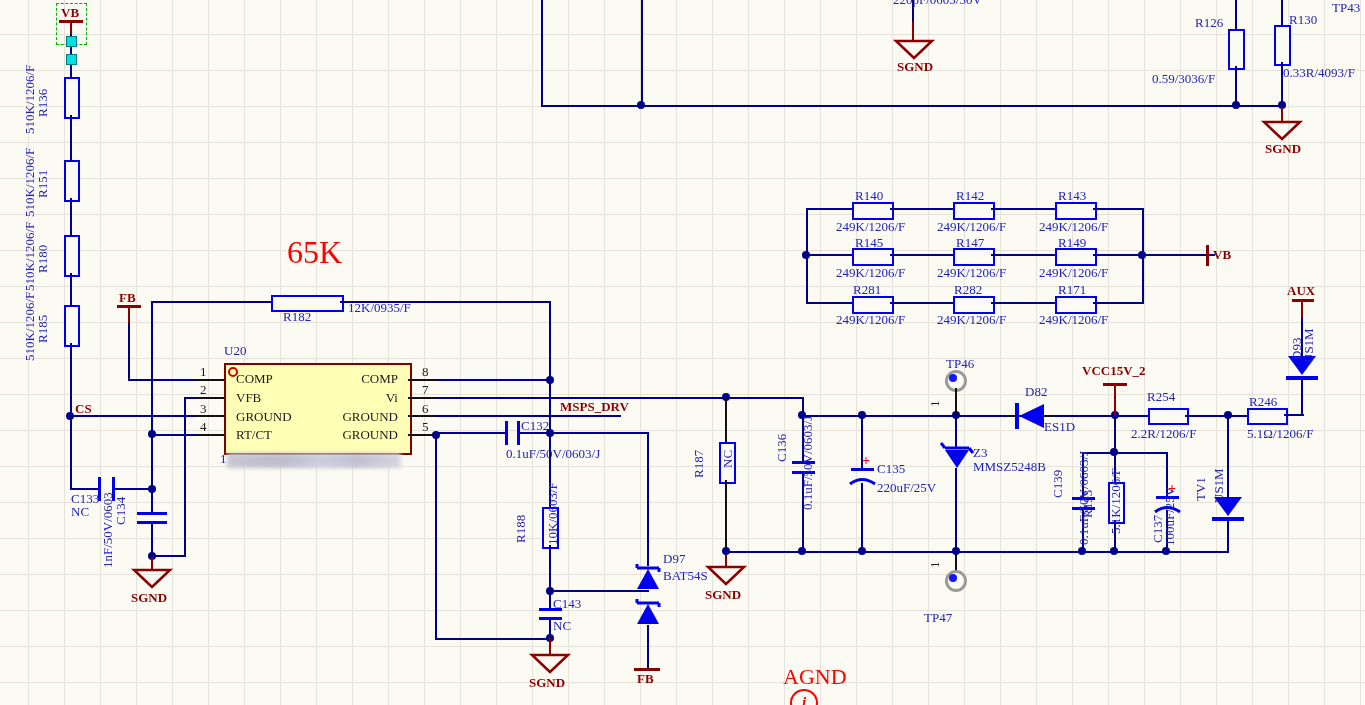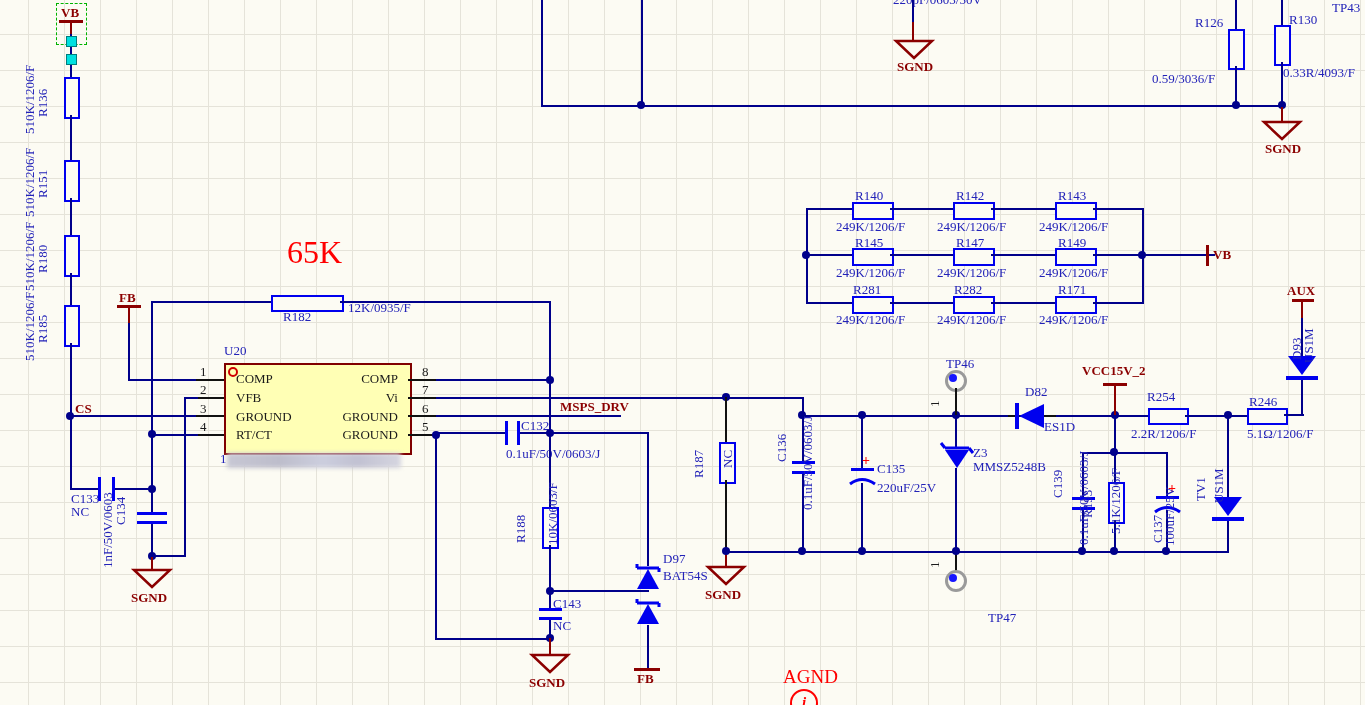--- a/index.html
+++ b/index.html
@@ -321,21 +321,21 @@
     <path d="M4,8 L28,8 M4,8 L0,3 M28,8 L32,13" stroke="#0000EE" stroke-width="3" fill="none"></path>
     <polygon points="4,10 28,10 16,28" fill="#0000EE"></polygon>
   </svg>
   <div class="wv" style="left:955px;top:468px;height:85px"></div>
   <div class="lbl" style="left:973px;top:446px">Z3</div>
   <div class="lbl" style="left:973px;top:460px">MMSZ5248B</div>
   <div class="pv" style="left:955px;top:551px;height:20px"></div>
   <div class="blk vt" style="left:941px;top:555px">1</div>
   <div class="tp-ring" style="left:945px;top:570px"></div>
   <div class="tp-dot" style="left:949px;top:574px"></div>
-  <div class="lbl" style="left:988px;top:611px">TP47</div>
+  <div class="lbl" style="left:924px;top:611px">TP47</div>
 
   <div class="ph" style="left:1008px;top:415px;width:50px"></div>
   <svg style="left:1014px;top:402px" width="34" height="28">
     <rect x="1" y="1" width="4" height="26" fill="#0000EE"></rect>
     <polygon points="5,14 30,2 30,26" fill="#0000EE"></polygon>
   </svg>
   <div class="lbl" style="left:1025px;top:385px">D82</div>
   <div class="lbl" style="left:1044px;top:420px">ES1D</div>
 
   <div class="wh" style="left:1056px;top:415px;width:94px"></div>
@@ -403,16 +403,16 @@
 
   <div class="wh" style="left:725px;top:551px;width:504px"></div>
   <div class="dot" style="left:722px;top:547px"></div>
   <div class="dot" style="left:798px;top:547px"></div>
   <div class="dot" style="left:858px;top:547px"></div>
   <div class="dot" style="left:952px;top:547px"></div>
   <div class="dot" style="left:1078px;top:547px"></div>
   <div class="dot" style="left:1110px;top:547px"></div>
   <div class="dot" style="left:1162px;top:547px"></div>
 
-  <div class="red" style="left:783px;top:668px;font-size:19px;line-height:17px">AGND</div>
+  <div class="red" style="left:783px;top:668px;font-size:22px;line-height:17px">AGND</div>
   <div class="abs" style="left:790px;top:689px;width:24px;height:24px;border:2px solid #FF0000;border-radius:50%;color:#FF0000;font-size:15px;text-align:center;line-height:22px;font-style:italic;font-weight:bold"><span>i</span></div>
 
 </div>
 
 </body></html>

